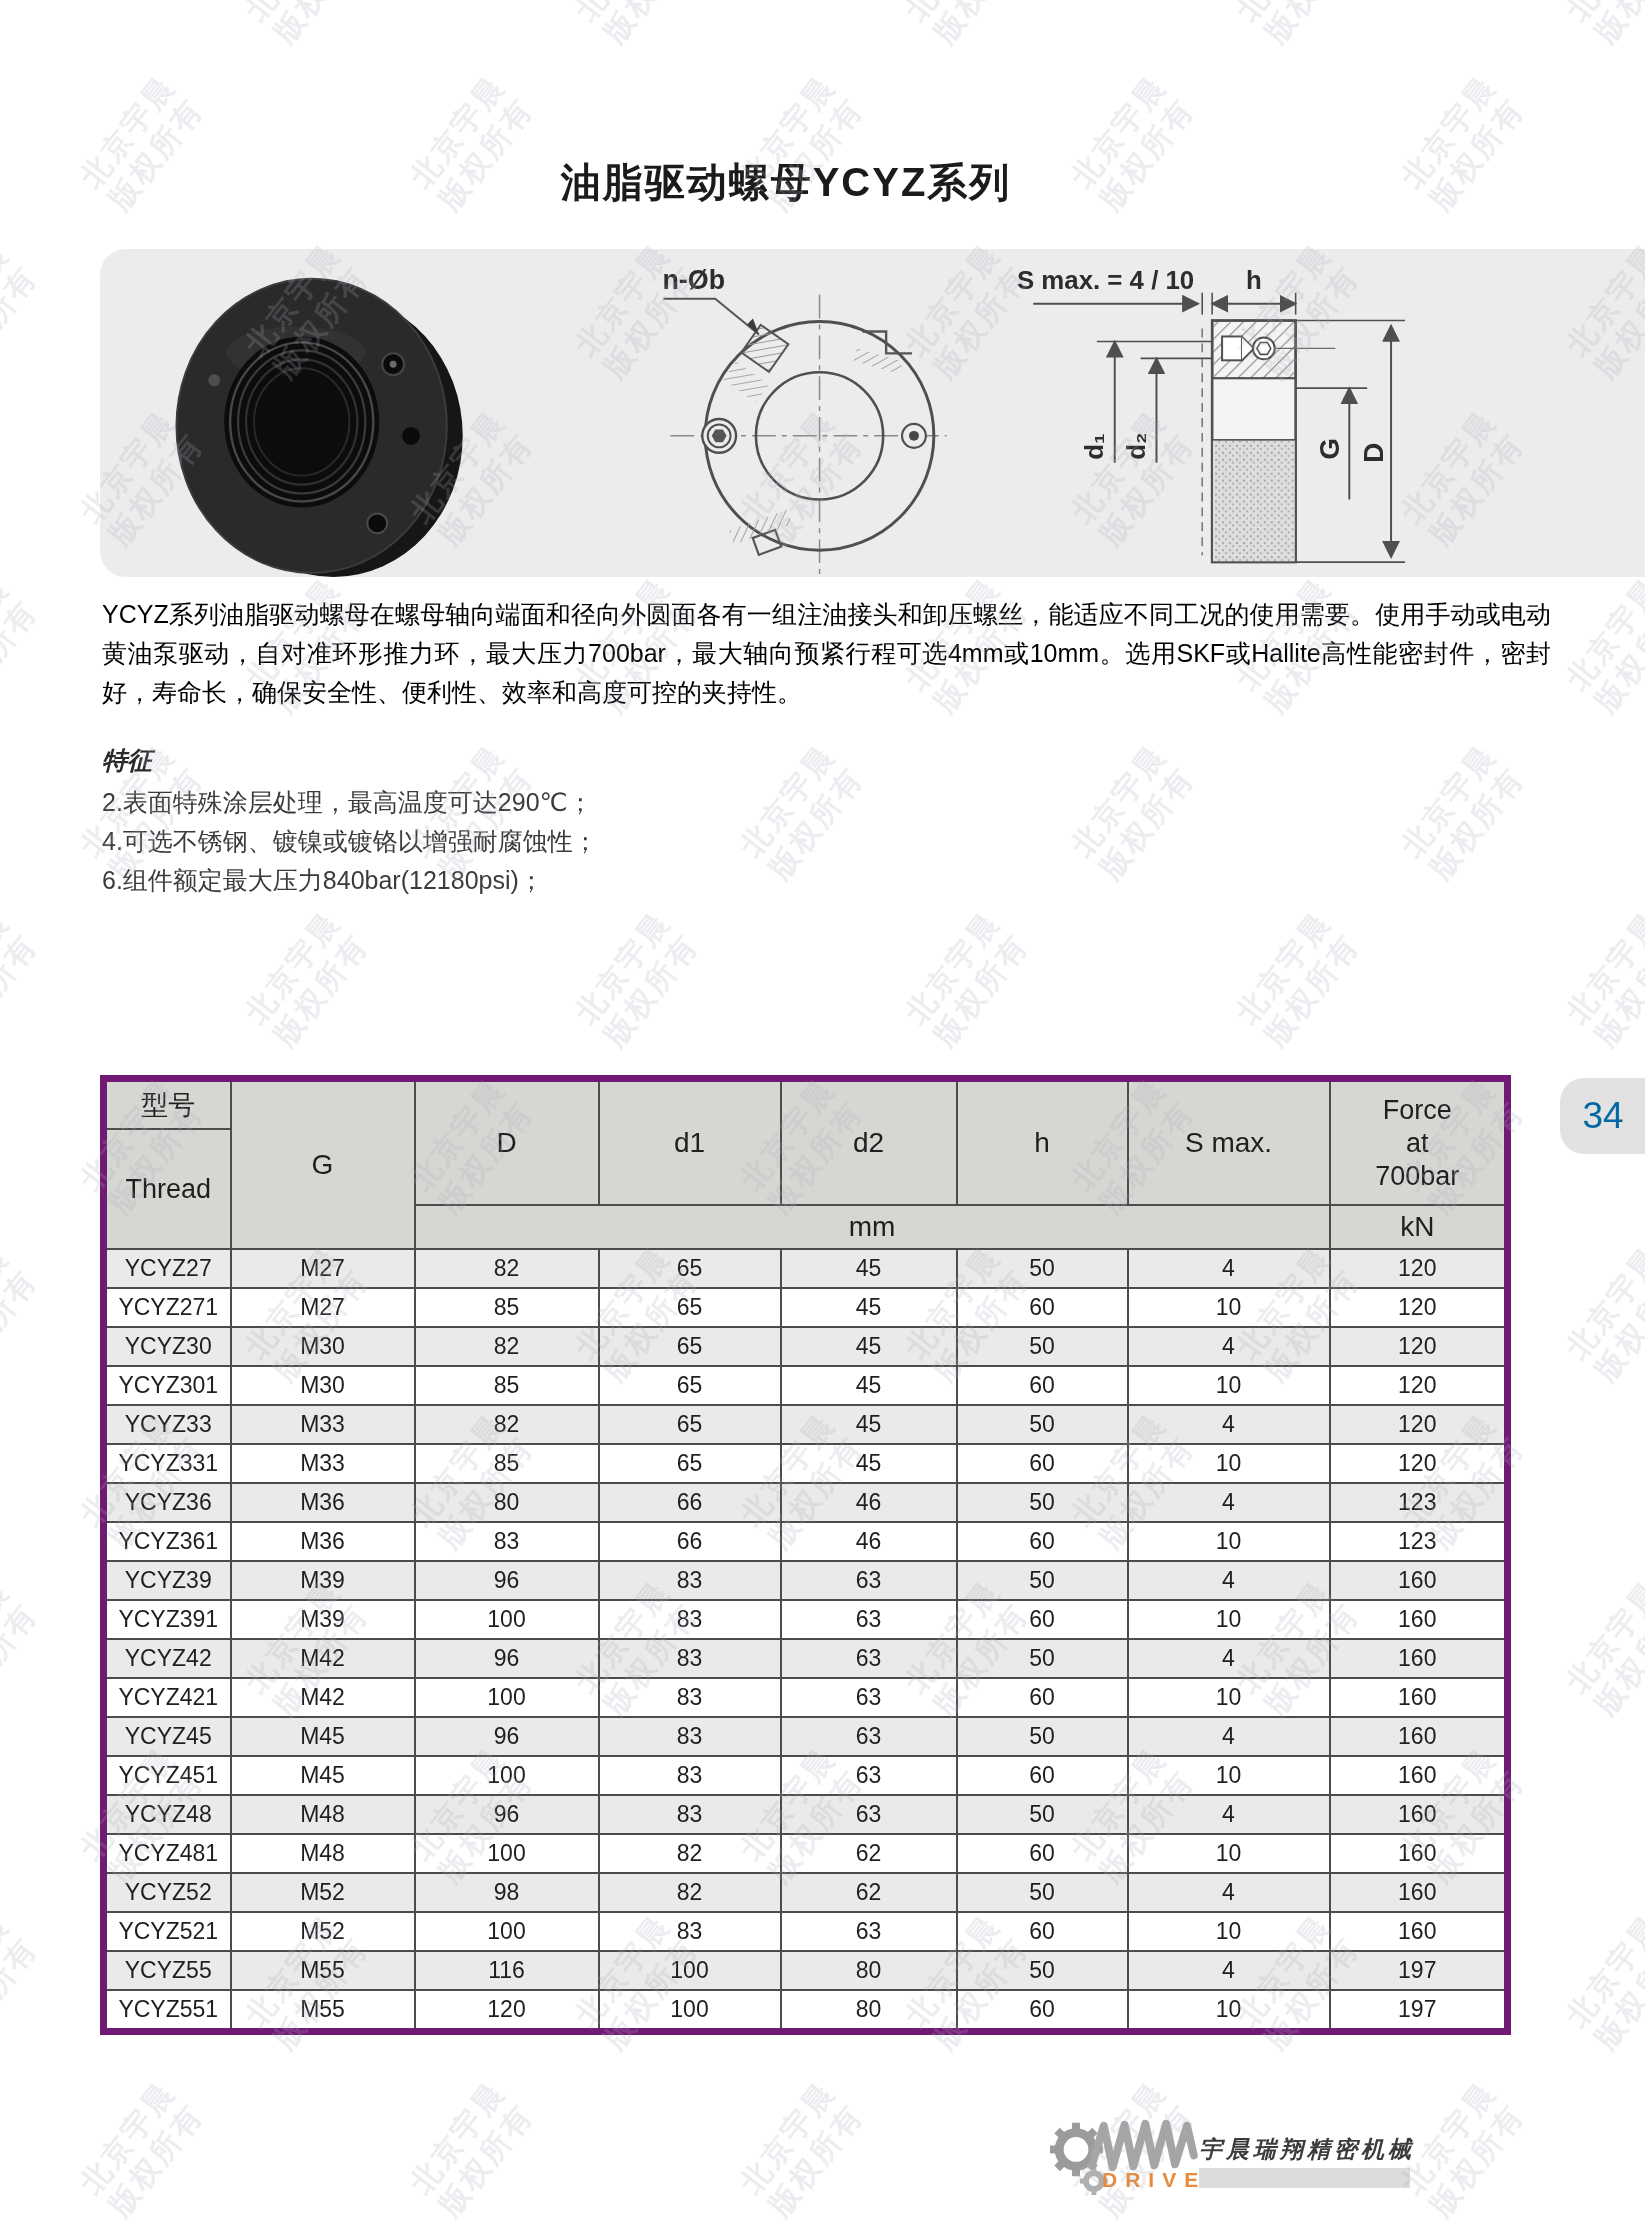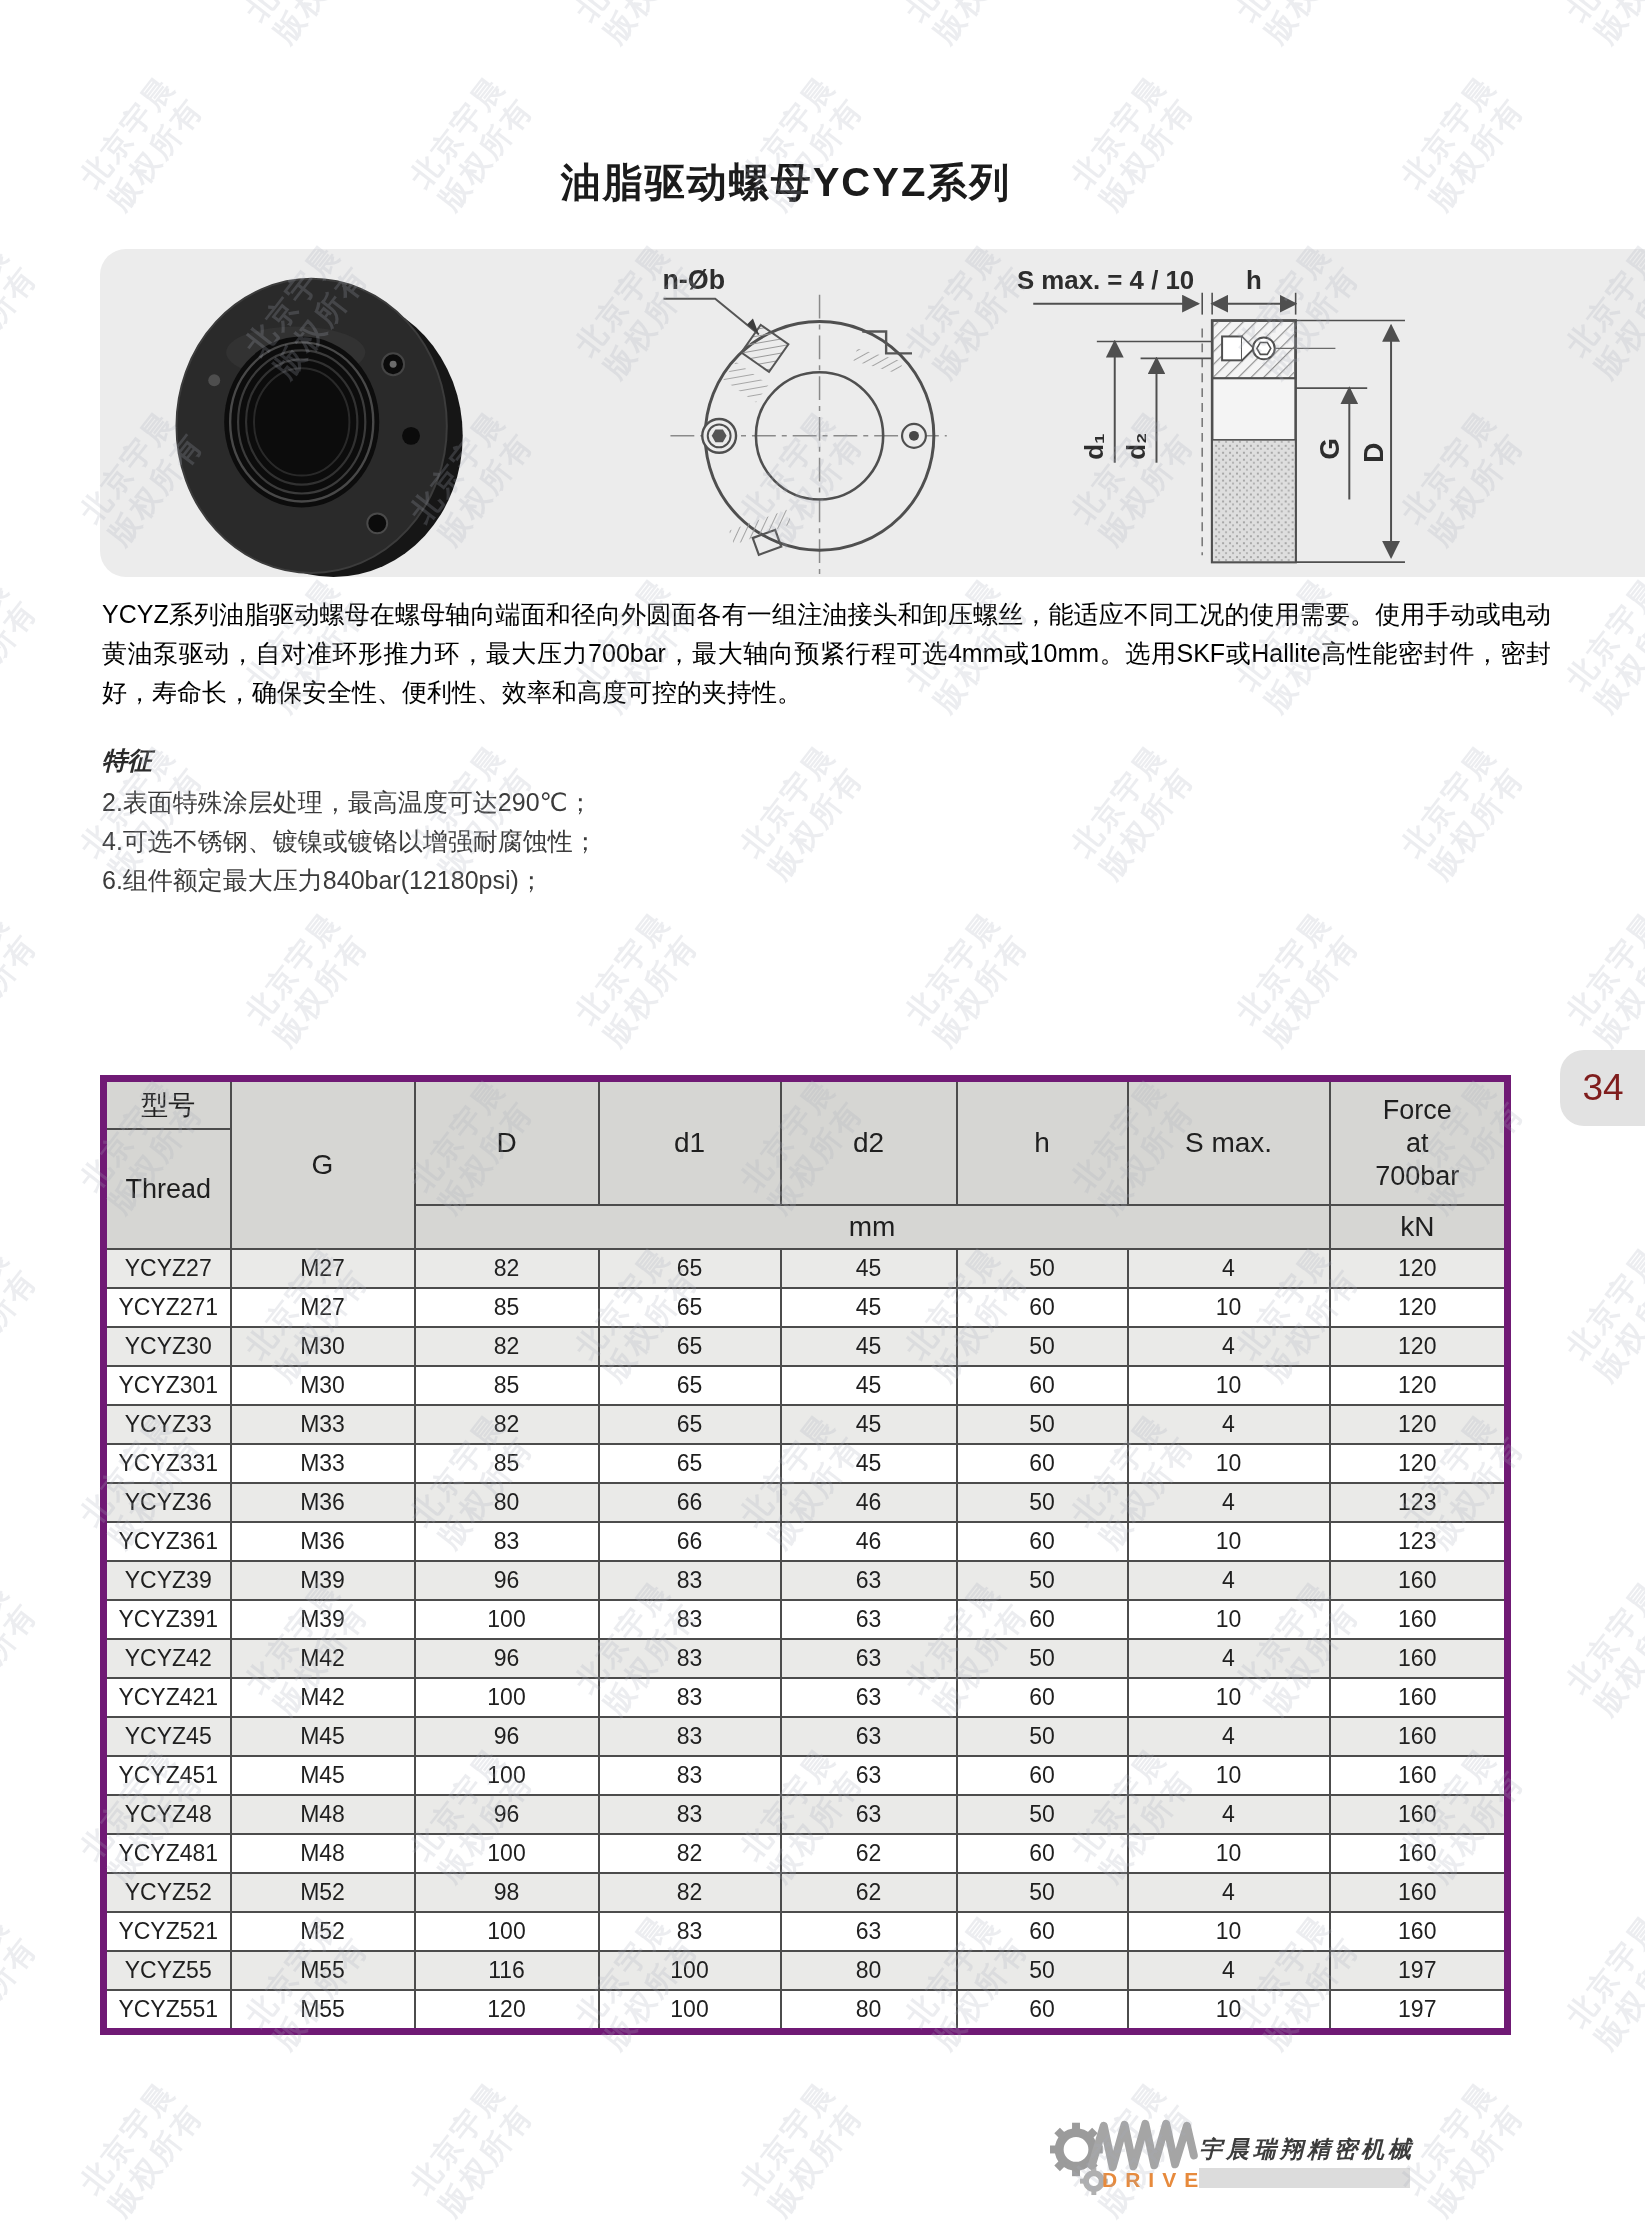--- a/index.html
+++ b/index.html
@@ -49,24 +49,24 @@
   .spec-table tr.h2 th{height:42px;font-size:28px;}
   .spec-table th.cell-model{padding:0;}
   .cell-model .model-wrap{display:flex;flex-direction:column;height:166px;}
   .cell-model .model-top{height:46px;border-bottom:2px solid #4c4c4c;display:flex;align-items:center;justify-content:center;font-size:27px;}
   .cell-model .model-bottom{flex:1;display:flex;align-items:center;justify-content:center;font-size:27px;}
   .force-cell div{line-height:33px;font-size:27px;}
   .spec-table tbody td{height:37px;background:#ffffff;}
   .spec-table tbody tr:nth-child(odd) td{background:#eaeae8;}
   
   .page-badge{
-    position:absolute;left:1560px;top:1050px;width:86px;height:76px;z-index:3;
+    position:absolute;left:1560px;top:1078px;width:86px;height:76px;z-index:3;
     background:#e2e2e2;border-radius:24px 0 0 24px;
     display:flex;align-items:center;justify-content:center;
-    font-size:37px;color:#7f1d1d;
+    font-size:37px;color:#0369a1;
   }
   
   .footer-logo{position:absolute;left:1050px;top:2094px;width:517px;height:103px;z-index:3;}
   .footer-logo .brand-text{
     position:absolute;left:52px;top:74px;font-size:21px;font-weight:bold;
     color:#e78a3c;letter-spacing:8px;
   }
   .footer-logo .company-text{
     position:absolute;left:149px;top:40px;font-size:23px;font-weight:bold;
     color:#3c3c3c;letter-spacing:4px;white-space:nowrap;font-style:italic;

